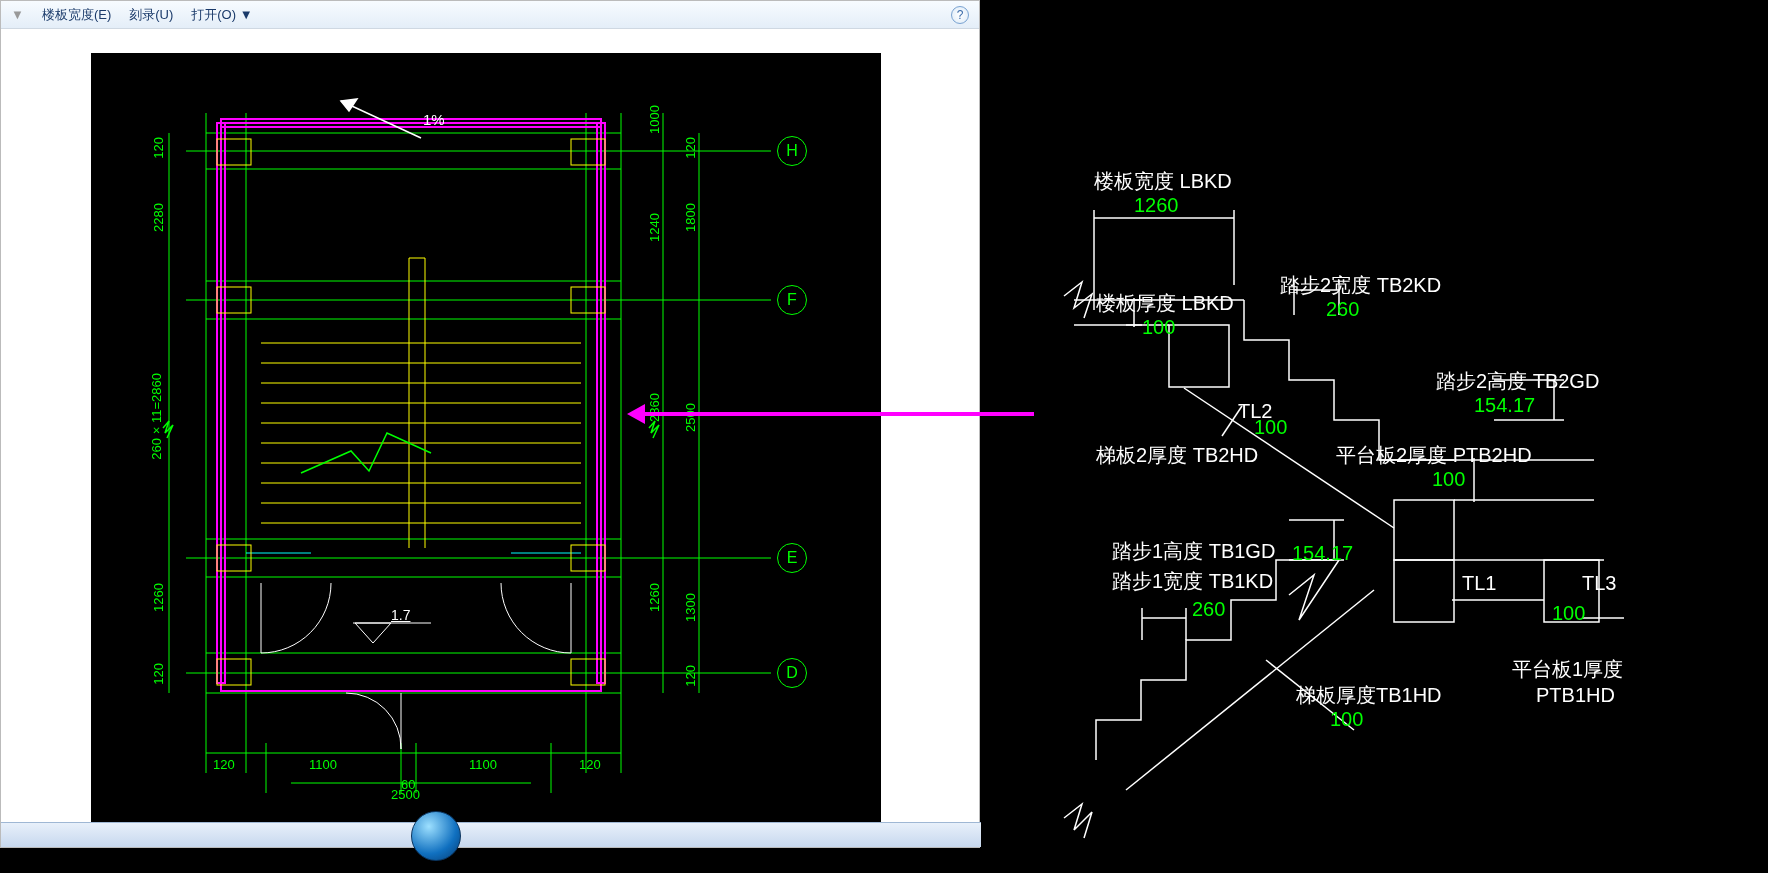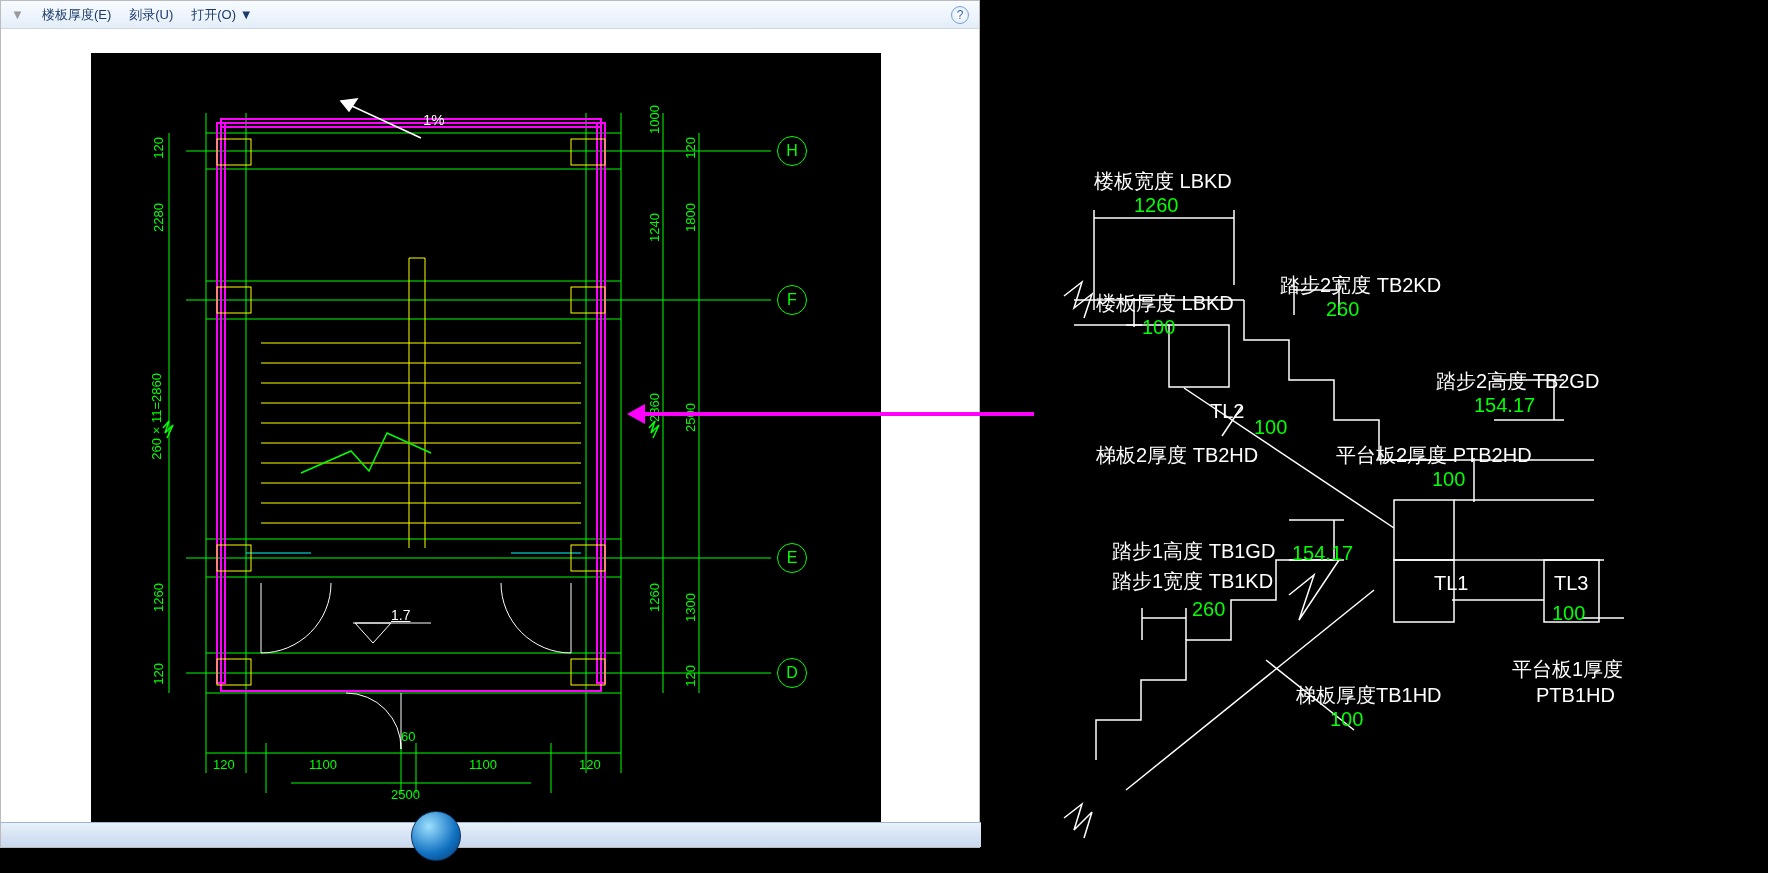--- a/index.html
+++ b/index.html
@@ -68,21 +68,21 @@
     position: absolute;
     left: 1034px;
     top: 0;
     width: 778px;
     height: 873px;
     background: #000;
     color: #fff;
   }
   .rp-label { position: absolute; font-size: 20px; white-space: nowrap; }
   .rp-val { position: absolute; font-size: 20px; color: #00ff00; white-space: nowrap; }
-  .rp-white { position: absolute; font-size: 20px; color: #fff; }
+  .rp-white { position: absolute; font-size: 20px; color: #fff; margin-left: 28px; }
 
   .arrow {
     position: absolute;
     left: 635px;
     top: 412px;
     width: 410px;
     height: 4px;
     background: #ff00ff;
   }
   .arrow::before {
@@ -110,21 +110,21 @@
     background: radial-gradient(circle at 35% 30%, #9de0ff, #1070c0 60%, #063a70);
     border: 1px solid #0a3560;
   }
 </style>
 </head>
 <body>
 
 <div class="app-window">
   <div class="menubar">
     <span class="sep">▼</span>
-    <span class="item">楼板厚度(E)</span>
+    <span class="item">楼板宽度(E)</span>
     <span class="item">刻录(U)</span>
     <span class="item"><span>打开(O)</span> <span>▼</span></span>
     <span class="help-icon">?</span>
   </div>
 
   <div class="cad-viewport">
 
     <svg class="cad-svg" width="790" height="778">
 
       <g stroke="#00ff00" stroke-width="1">
@@ -251,21 +251,21 @@
     <div class="dim-green v" style="left:556px;top:340px">2860</div>
     <div class="dim-green v" style="left:592px;top:350px">2500</div>
     <div class="dim-green v" style="left:556px;top:530px">1260</div>
     <div class="dim-green v" style="left:592px;top:540px">1300</div>
 
     <div class="dim-green v" style="left:592px;top:84px">120</div>
     <div class="dim-green v" style="left:592px;top:612px">120</div>
 
     <div class="dim-green" style="left:122px;top:704px">120</div>
     <div class="dim-green" style="left:218px;top:704px">1100</div>
-    <div class="dim-green" style="left:310px;top:676px">60</div>
+    <div class="dim-green" style="left:310px;top:724px">60</div>
     <div class="dim-green" style="left:378px;top:704px">1100</div>
     <div class="dim-green" style="left:488px;top:704px">120</div>
     <div class="dim-green" style="left:300px;top:734px">2500</div>
 
     <div style="position:absolute;left:332px;top:58px;color:#fff;font-size:15px">1%</div>
     <div style="position:absolute;left:300px;top:554px;color:#fff;font-size:14px;text-decoration:underline">1.7</div>
   </div>
 
   <div class="taskbar"></div>
   <div class="orb"></div>

